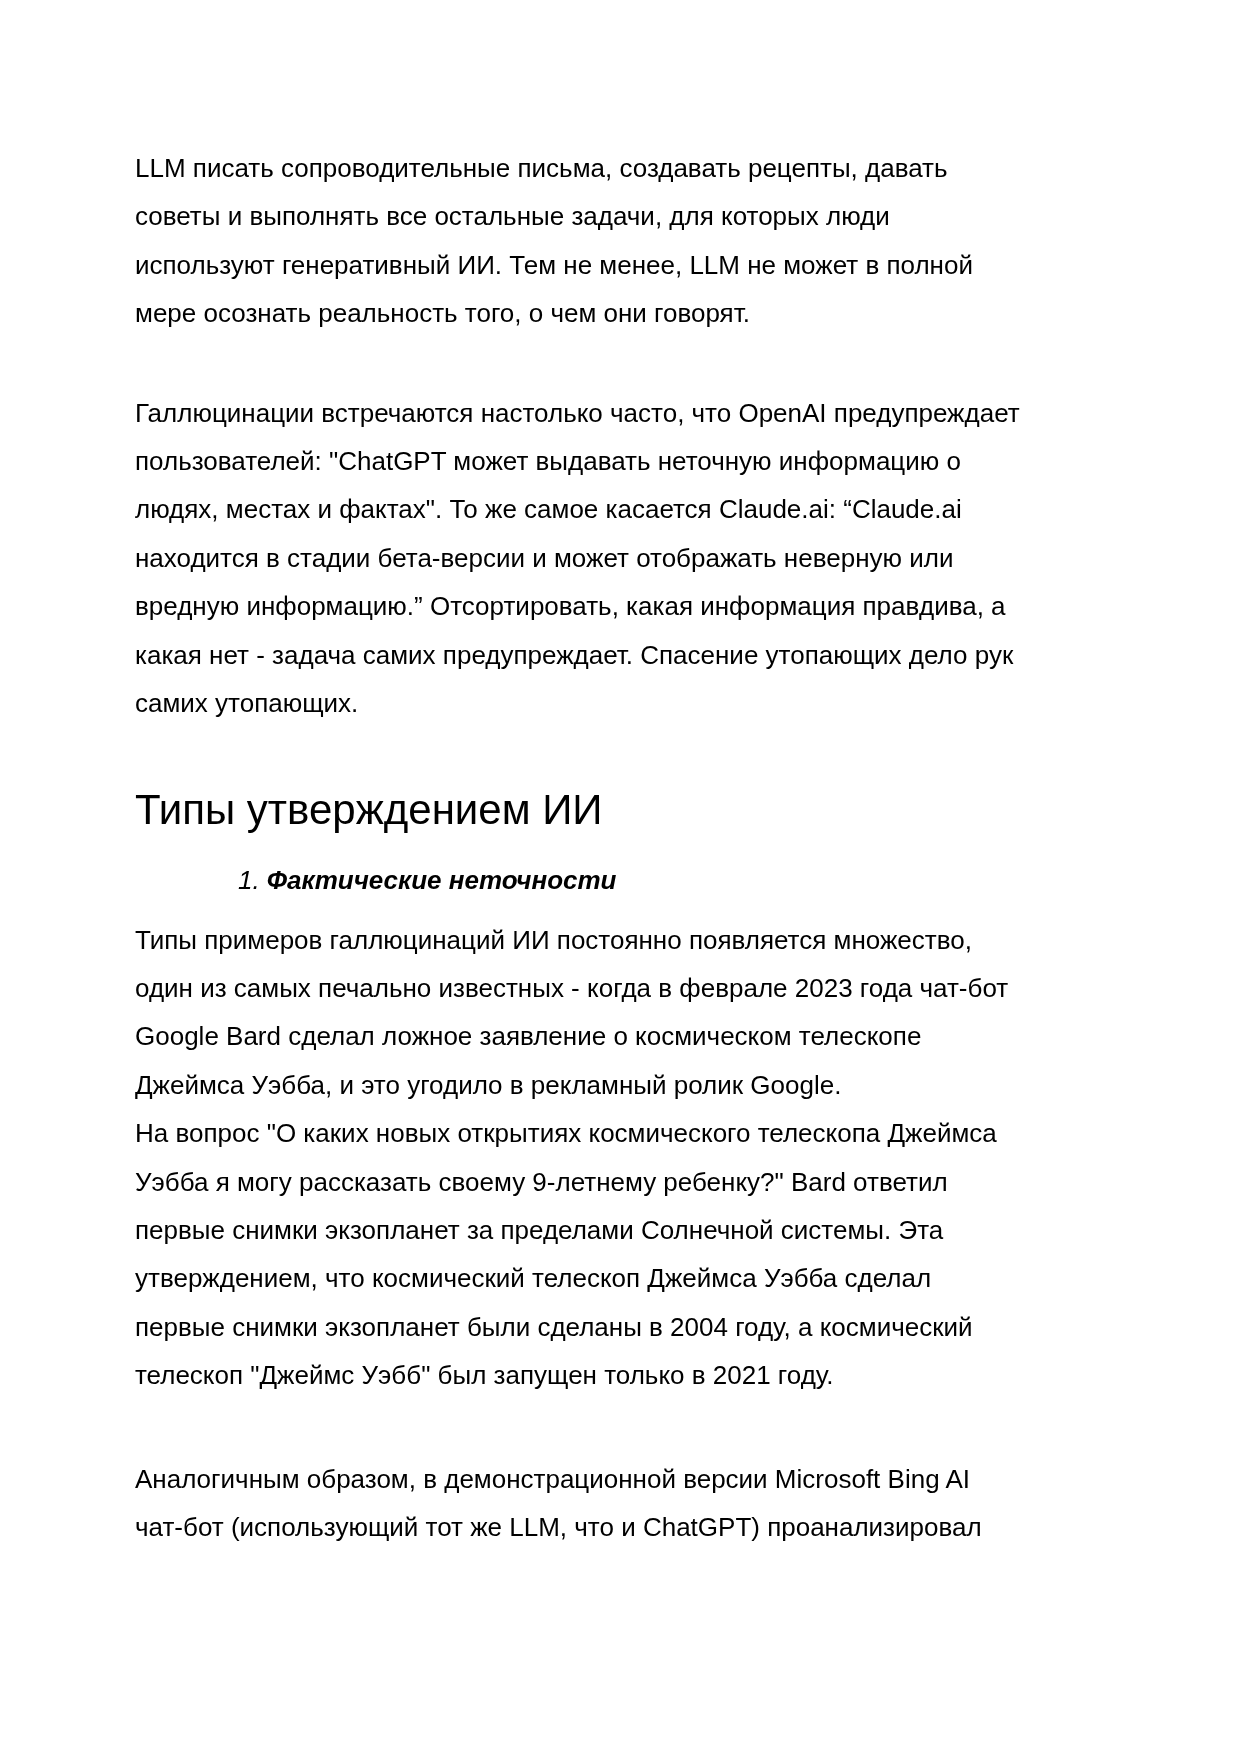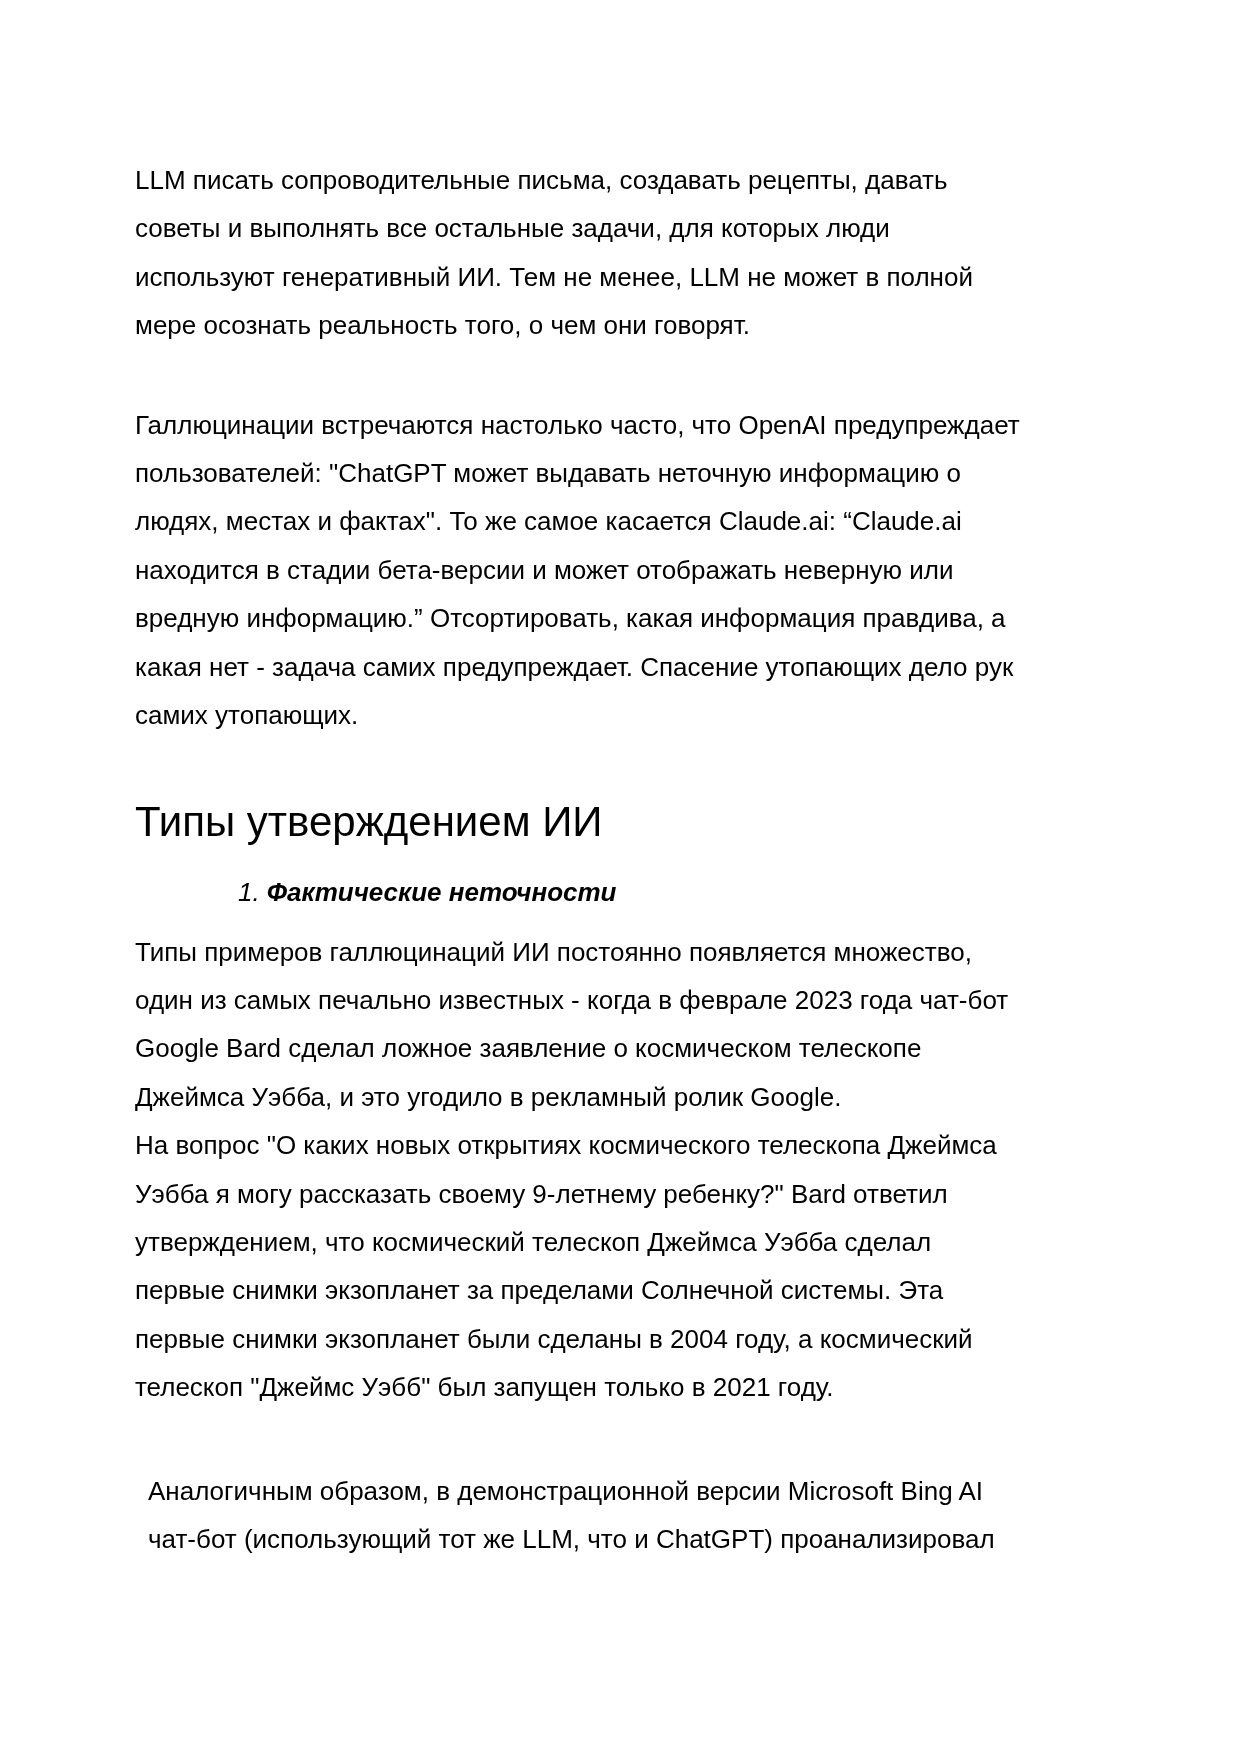--- a/index.html
+++ b/index.html
@@ -12,21 +12,21 @@
     width: 1242px;
     height: 1755px;
     background: #ffffff;
     color: #000000;
     font-family: "Liberation Sans", sans-serif;
     overflow: hidden;
   }
   .content {
     position: absolute;
     left: 135px;
-    top: 16px;
+    top: 4px;
     width: 990px;
     padding-top: 140px;
   }
   .para {
     font-size: 26px;
     margin: 0;
   }
   .line {
     height: 48.4px;
     line-height: 48.4px;
@@ -45,21 +45,21 @@
     padding-left: 103px;
     font-size: 26px;
     height: 48.4px;
     line-height: 48.4px;
     white-space: nowrap;
     font-style: italic;
   }
   .list-number { font-weight: 400; margin-right: 7px; }
   .list-label  { font-weight: 700; }
   #p3 { margin-top: 11px; }
-  #p4 { margin-top: 55px; margin-left: 13px; }
+  #p4 { margin-top: 55px; }
 </style>
 </head>
 <body>
 
 <div class="page">
   <div class="content">
 
     <div class="para" id="p1">
       <div class="line">LLM писать сопроводительные письма, создавать рецепты, давать</div>
       <div class="line">советы и выполнять все остальные задачи, для которых люди</div>
@@ -83,22 +83,22 @@
       <span class="list-number">1.</span><span class="list-label">Фактические неточности</span>
     </div>
 
     <div class="para" id="p3">
       <div class="line">Типы примеров галлюцинаций ИИ постоянно появляется множество,</div>
       <div class="line">один из самых печально известных - когда в феврале 2023 года чат-бот</div>
       <div class="line">Google Bard сделал ложное заявление о космическом телескопе</div>
       <div class="line">Джеймса Уэбба, и это угодило в рекламный ролик Google.</div>
       <div class="line">На вопрос "О каких новых открытиях космического телескопа Джеймса</div>
       <div class="line">Уэбба я могу рассказать своему 9-летнему ребенку?" Bard ответил</div>
+      <div class="line">первые снимки экзопланет за пределами Солнечной системы. Эта</div>
       <div class="line">утверждением, что космический телескоп Джеймса Уэбба сделал</div>
-      <div class="line">первые снимки экзопланет за пределами Солнечной системы. Эта</div>
       <div class="line">первые снимки экзопланет были сделаны в 2004 году, а космический</div>
       <div class="line">телескоп "Джеймс Уэбб" был запущен только в 2021 году.</div>
     </div>
 
     <div class="para" id="p4">
       <div class="line">Аналогичным образом, в демонстрационной версии Microsoft Bing AI</div>
       <div class="line">чат-бот (использующий тот же LLM, что и ChatGPT) проанализировал</div>
     </div>
 
   </div>

